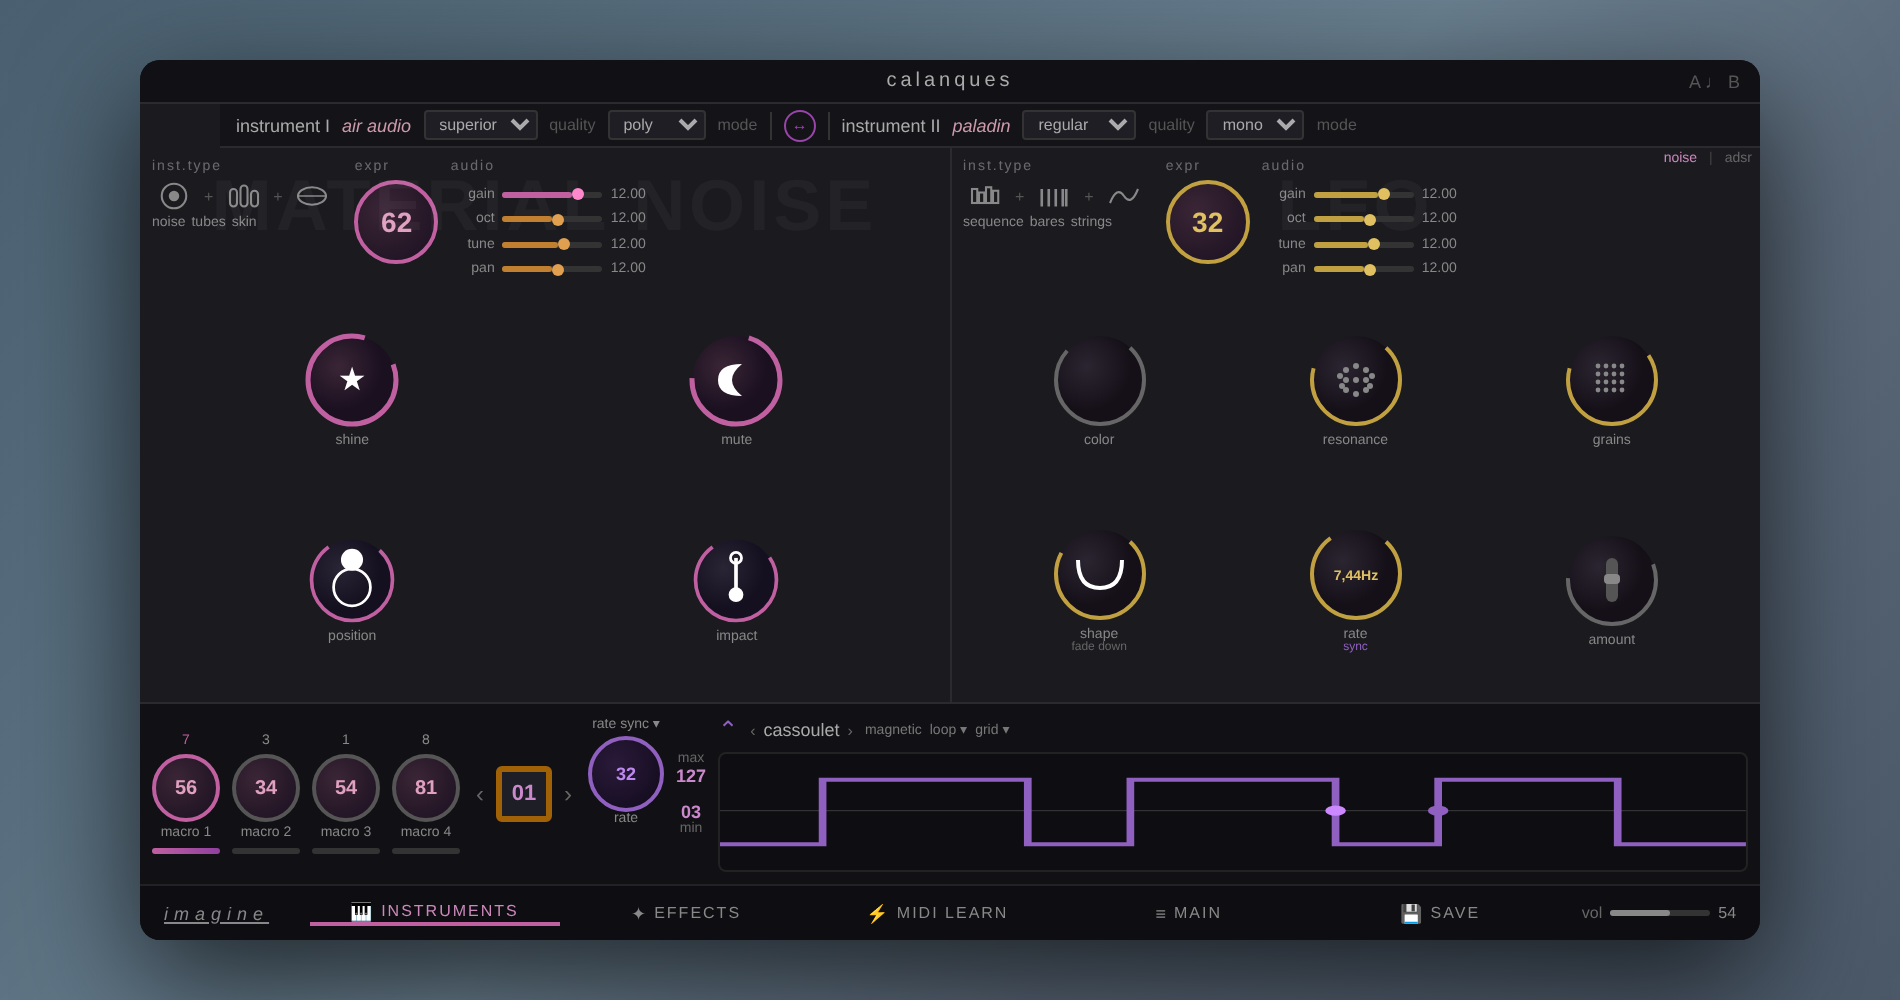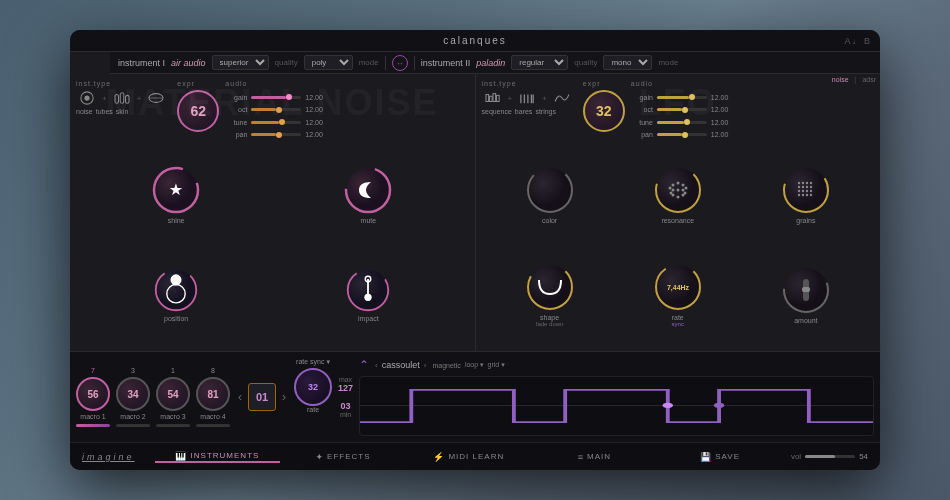--- a/index.html
+++ b/index.html
@@ -264,21 +264,21 @@
       gap: 4px;
     }
     .nav-btn {
       color: #666;
       font-size: 12px;
       cursor: pointer;
       padding: 2px;
     }
     .scene-display {
       background: #1e1e26;
-      border: 1px solid #a16207;
+      border: 3px solid #a16207;
       border-radius: 3px;
       width: 28px;
       height: 28px;
       display: flex;
       align-items: center;
       justify-content: center;
       color: #cc88cc;
       font-size: 11px;
       font-weight: bold;
     }

